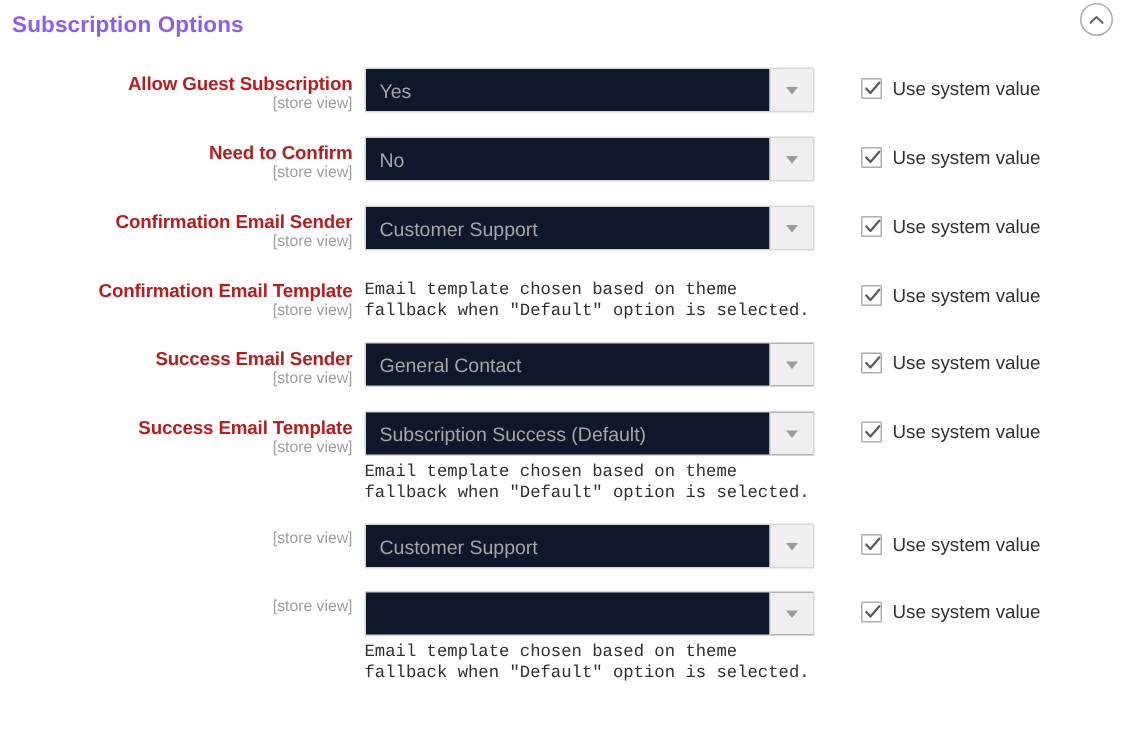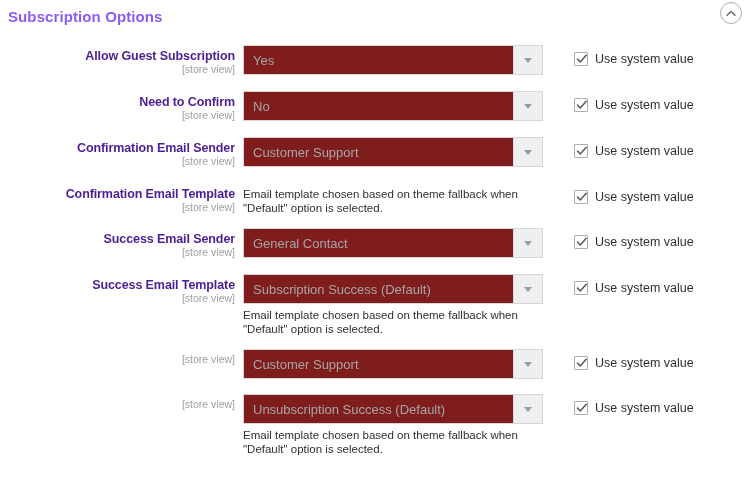--- a/index.html
+++ b/index.html
@@ -55,40 +55,40 @@
   .label-cell {
     width: 243px;
     padding-right: 8px;
     text-align: right;
     padding-top: 4px;
   }
   .field-label {
     display: block;
     font-size: 12.5px;
     font-weight: bold;
-    color: #4c1d95;
+    color: #b91c1c;
     line-height: 14px;
     letter-spacing: -0.1px;
   }
   .field-scope {
     display: block;
     font-size: 10.5px;
     color: #9e9e9e;
     line-height: 13px;
     font-weight: normal;
   }
 
   .control-cell { width: 304px; }
 
   .select-wrap {
     position: relative;
     width: 300px;
     height: 30px;
     border: 1px solid #d6d6d6;
-    background: #7f1d1d;
+    background: #0f172a;
     border-radius: 1px;
     display: flex;
     align-items: center;
     cursor: default;
   }
   .select-value {
     font-size: 13px;
     color: #a6a6a6;
     padding-left: 9px;
     white-space: nowrap;
@@ -111,20 +111,21 @@
     border-right: 4px solid transparent;
     border-top: 5px solid #9b9b9b;
   }
 
   .note {
     margin-top: 4px;
     width: 300px;
     font-size: 11.5px;
     line-height: 14px;
     color: #303030;
+    font-family: Liberation Mono, monospace;
   }
 
   .sysval-cell {
     display: flex;
     align-items: center;
     padding-top: 7px;
     margin-left: 27px;
   }
   .checkbox {
     width: 14px; height: 14px;
@@ -319,21 +320,20 @@
       <span class="sysval-label">Use system value</span>
     </div>
   </div>
 
   <div class="row has-note">
     <div class="label-cell">
       <span class="field-scope">[store view]</span>
     </div>
     <div class="control-cell">
       <div class="select-wrap">
-        <span class="select-value">Unsubscription Success (Default)</span>
         <span class="select-arrow">
               <i></i>
             </span>
       </div>
       <div class="note">Email template chosen based on theme fallback when "Default" option is selected.</div>
     </div>
     <div class="sysval-cell">
       <span class="checkbox">
         <svg width="12" height="12" viewBox="0 0 12 12" aria-hidden="true">
           <path d="M1.5 6 L4.3 9 L10.2 2.2" fill="none" stroke="#5a5a5a" stroke-width="1.5" stroke-linecap="round" stroke-linejoin="round"></path>

